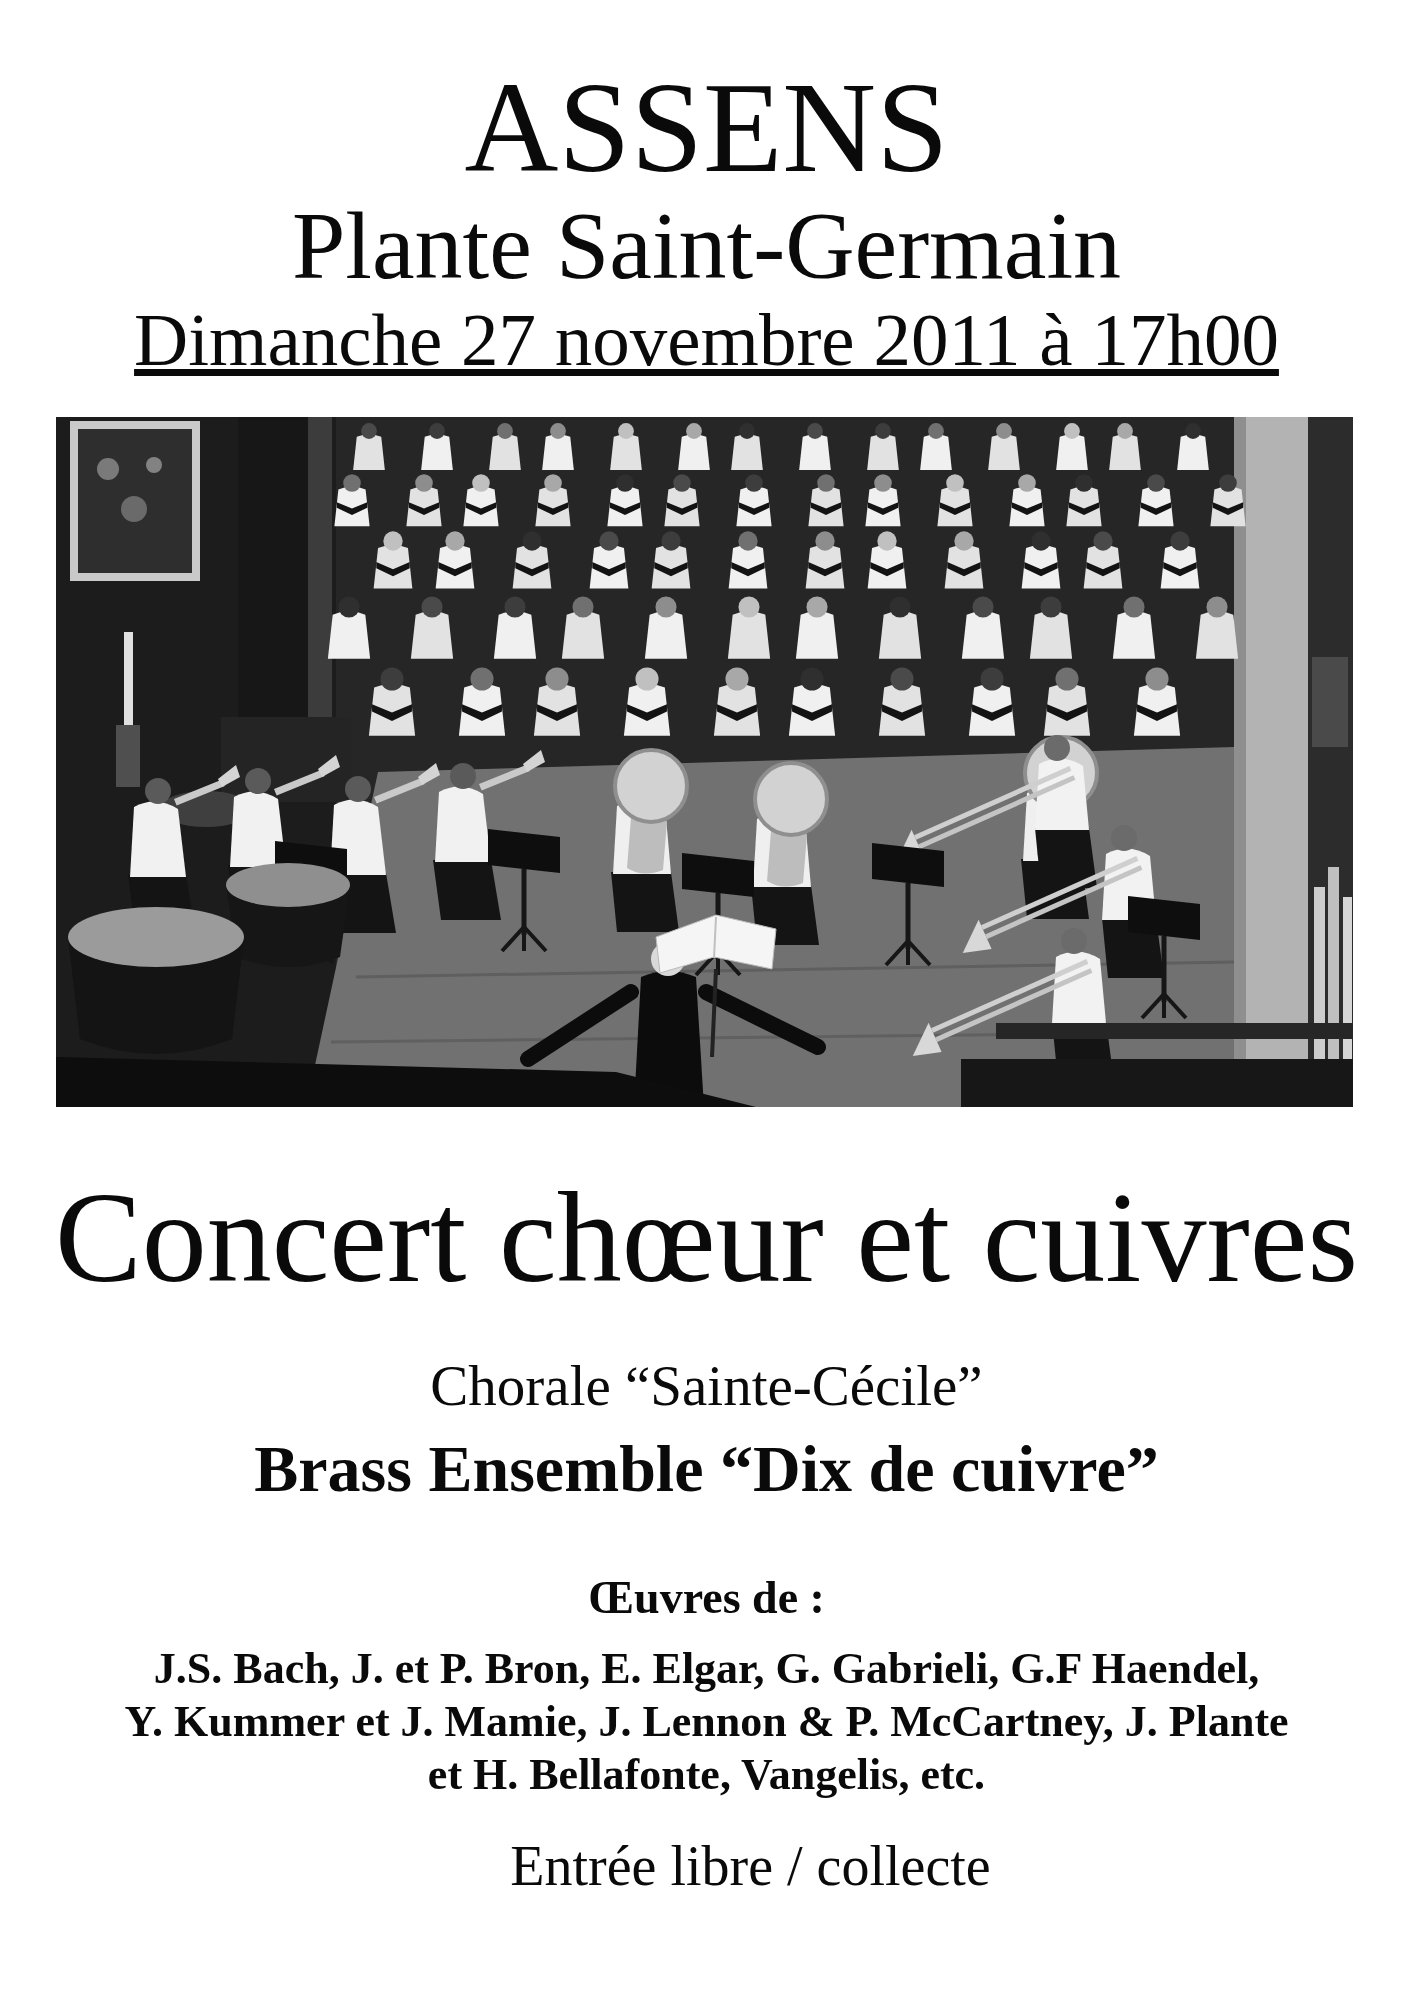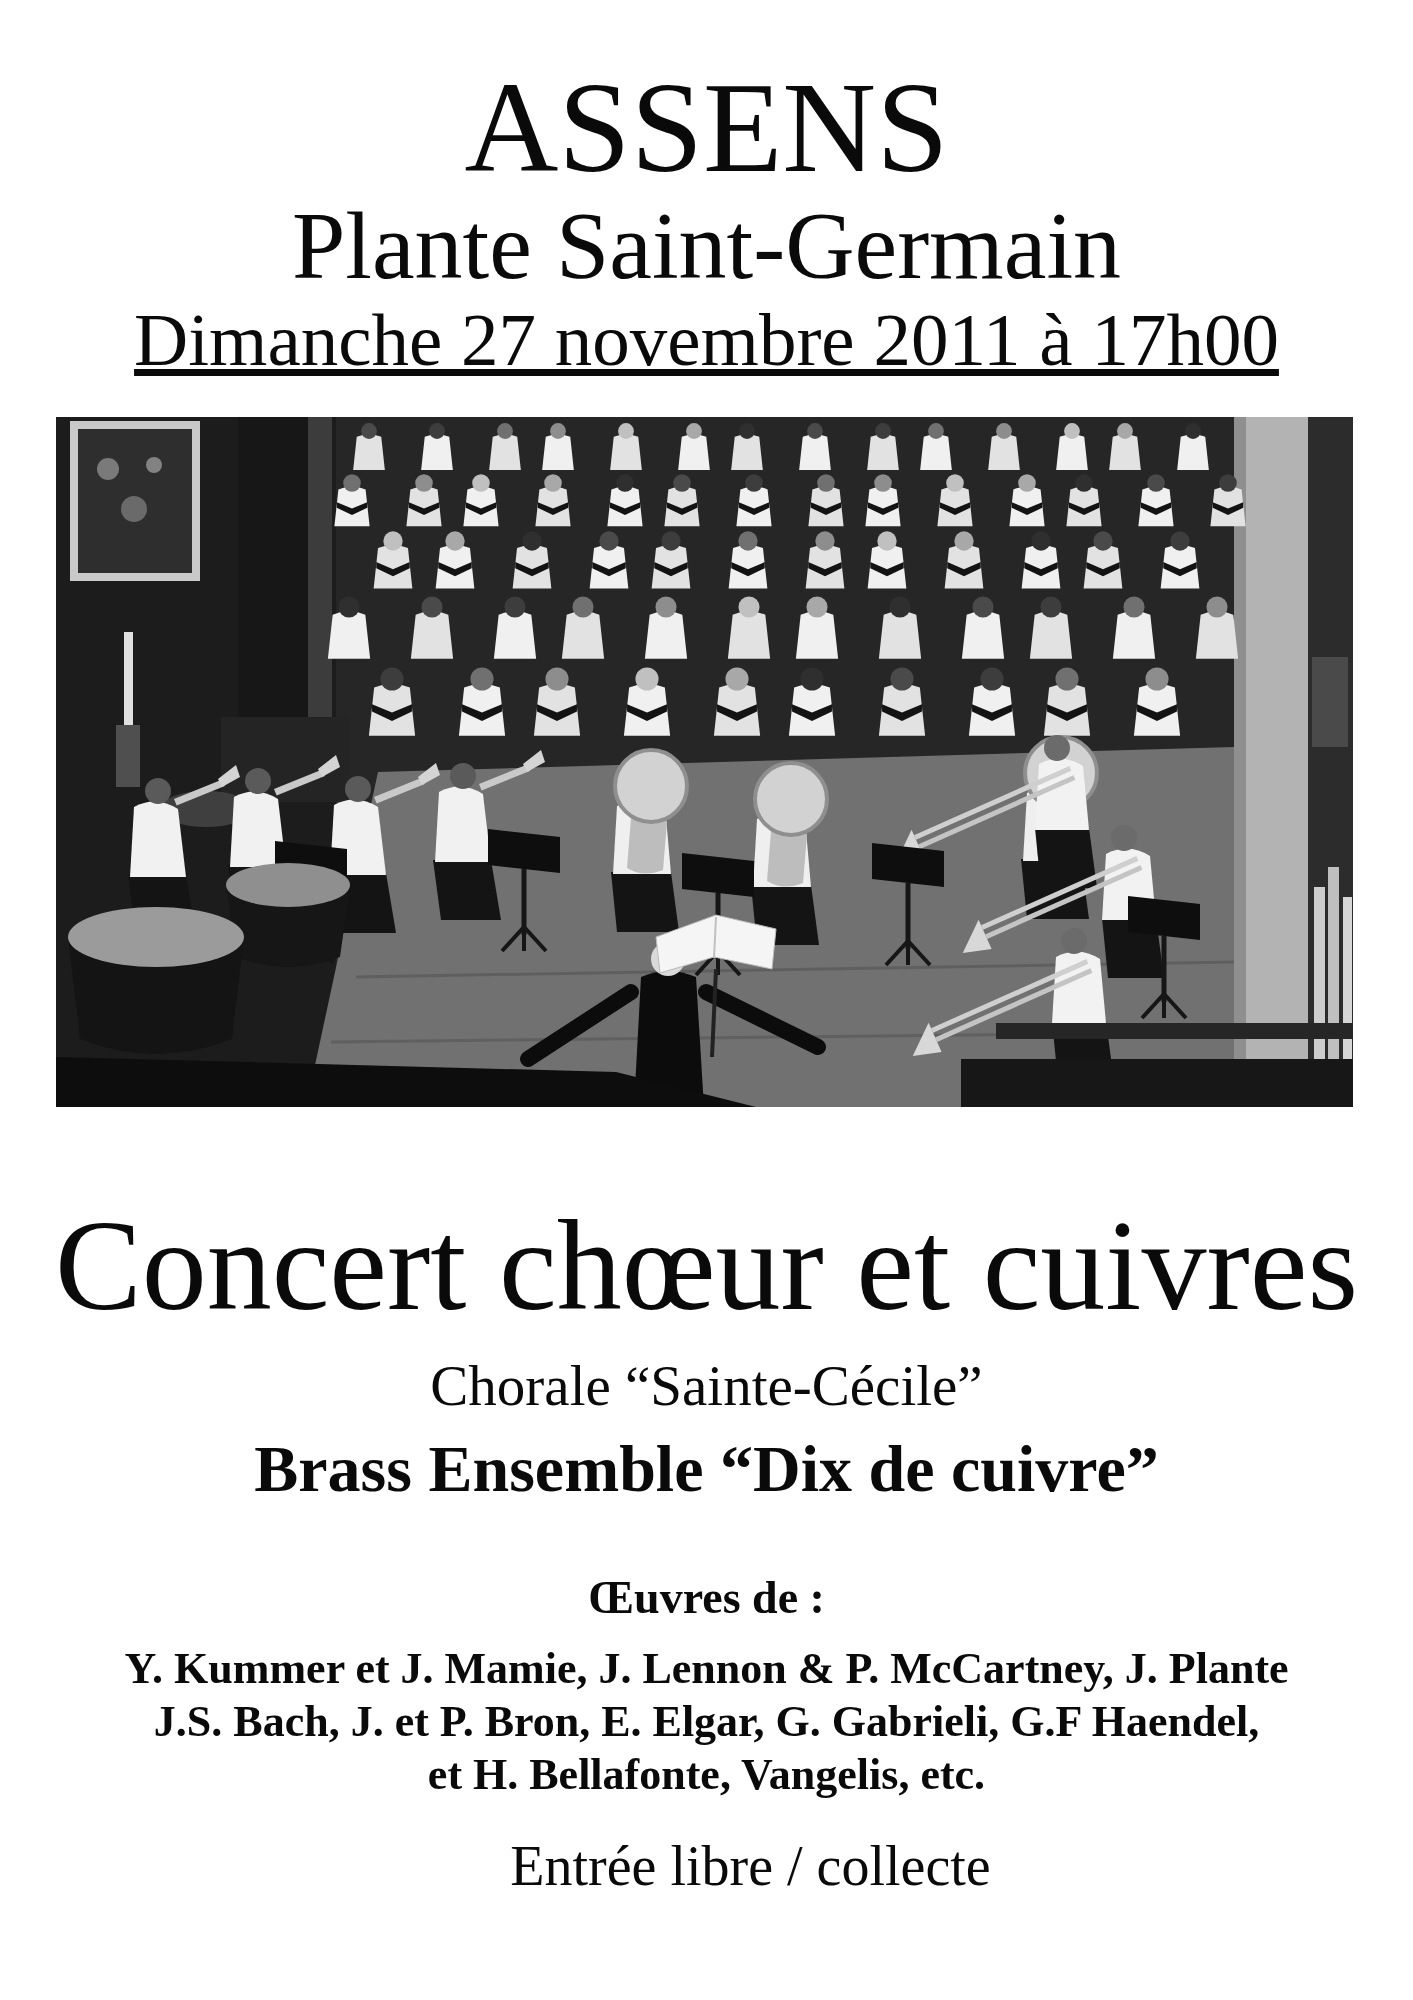--- a/index.html
+++ b/index.html
@@ -13,21 +13,21 @@
   }
   .abs{position:absolute;left:0;width:100%;text-align:center;line-height:1;white-space:nowrap;}
   .poster-title{top:62px;font-size:130px;}
   .venue{top:198px;font-size:96px;}
   .datetime{top:302px;font-size:75px;text-decoration:underline;}
   .photo{
     position:absolute;top:417px;left:56px;width:1297px;height:690px;
     background:#262626;overflow:hidden;
   }
   .photo svg{display:block;width:100%;height:100%;}
-  .event-title{top:1172px;font-size:130px;margin-top:28px;}
+  .event-title{top:1172px;font-size:130px;}
   .performer1{top:1341px;font-size:57px;font-weight:normal;margin-top:16px;}
   .performer2{top:1436px;font-size:66px;font-weight:bold;}
   .works-label{top:1575px;font-size:46px;font-weight:bold;}
   .works{position:absolute;top:1642px;left:0;width:100%;text-align:center;
          font-size:44px;font-weight:bold;line-height:53px;white-space:nowrap;}
   .admission{top:1838px;font-size:56px;padding-left:44px;}
 </style>
 </head>
 <body>
 
@@ -434,19 +434,19 @@
       </g>
     </svg>
   </div>
 
   <div class="abs event-title">Concert chœur et cuivres</div>
   <div class="abs performer1">Chorale “Sainte-Cécile”</div>
   <div class="abs performer2">Brass Ensemble “Dix de cuivre”</div>
   <div class="abs works-label">Œuvres de :</div>
 
   <div class="works">
+    <div>J.S. Bach, J. et P. Bron, E. Elgar, G. Gabrieli, G.F Haendel,</div>
     <div>Y. Kummer et J. Mamie, J. Lennon &amp; P. McCartney, J. Plante</div>
-    <div>J.S. Bach, J. et P. Bron, E. Elgar, G. Gabrieli, G.F Haendel,</div>
     <div>et H. Bellafonte, Vangelis, etc.</div>
   </div>
 
   <div class="abs admission">Entrée libre / collecte</div>
 </div>
 
 </body></html>

